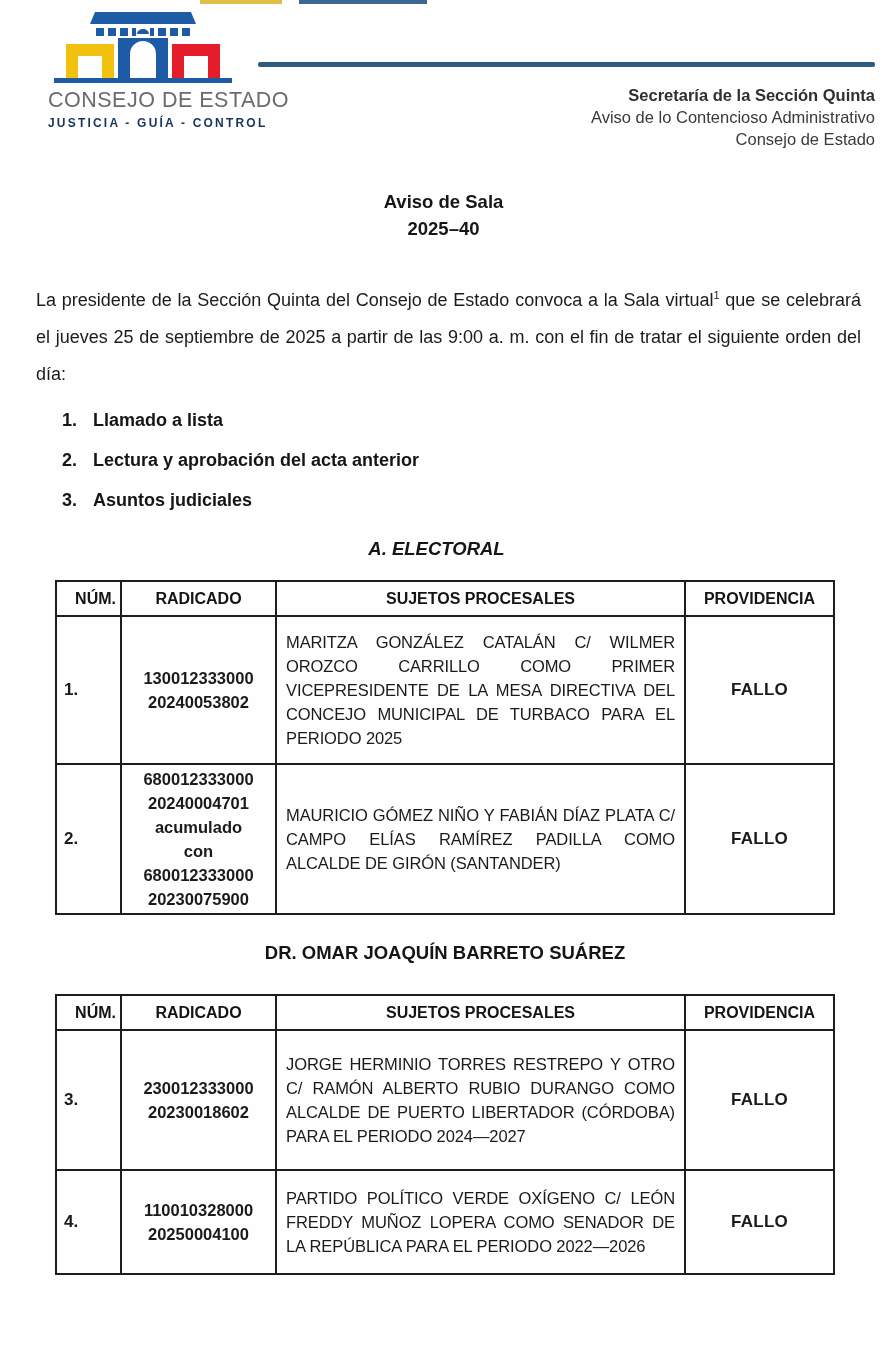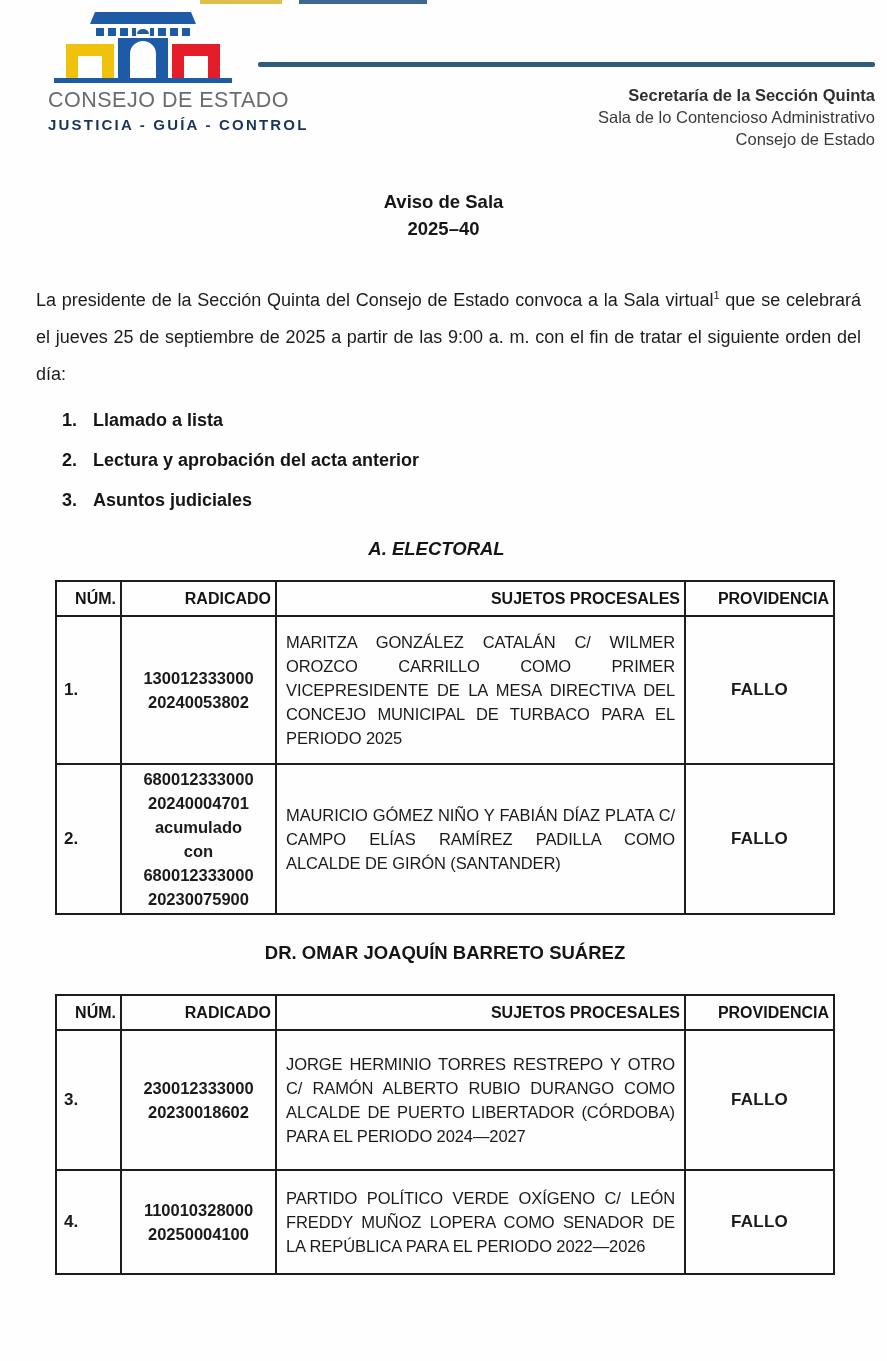--- a/index.html
+++ b/index.html
@@ -13,21 +13,21 @@
   .strip-yellow{left:200px;top:0;width:82px;height:4px;background:#ddbf49;}
   .strip-blue{left:299px;top:0;width:128px;height:4px;background:#3d6690;}
   
   .logo{left:48px;top:8px;width:190px;text-align:center;}
   .logo svg{display:block;margin:0 auto;}
   .logo-title{
     font-size:21.5px;letter-spacing:.5px;color:#696b6e;font-weight:400;
     margin-top:2px;white-space:nowrap;
   }
   .logo-tagline{
-    font-size:15px;font-weight:bold;color:#17355c;letter-spacing:2.2px;
+    font-size:12px;font-weight:bold;color:#17355c;letter-spacing:2.2px;
     margin-top:3px;white-space:nowrap;
   }
   
   .hrule{left:258px;top:62px;width:617px;height:5px;background:#2d5c80;border-radius:2px;}
   .org-block{right:12px;top:84px;text-align:right;font-size:16.5px;line-height:22px;color:#3a3a3a;}
   .org-line-bold{font-weight:bold;color:#2f2f2f;}
   
   .doc-title{left:0;right:0;top:188px;text-align:center;font-weight:bold;font-size:18.5px;line-height:27px;color:#161616;}
   
   .intro{left:36px;right:26px;top:264px;font-size:18px;line-height:37px;text-align:justify;color:#1b1b1b;}
@@ -36,21 +36,21 @@
   .agenda{left:62px;top:400px;font-weight:bold;font-size:18px;color:#151515;}
   .agenda-item{display:flex;line-height:40px;}
   .agenda-num{width:31px;flex:0 0 31px;}
   
   .heading-electoral{left:0;right:14px;top:538px;text-align:center;font-weight:bold;font-size:18.5px;color:#151515;font-style:italic;}
   .tables-root{left:55px;top:580px;width:780px;}
   .judge-heading{text-align:center;font-weight:bold;font-size:18.5px;line-height:22px;color:#151515;margin-bottom:30px;}
   .case-table{border-collapse:collapse;table-layout:fixed;width:778px;margin-bottom:27px;}
   .case-table th,.case-table td{border:2px solid #1d1d1d;overflow:hidden;}
   .case-table th{
-    height:33px;font-size:16px;font-weight:bold;text-align:right;
+    height:33px;font-size:16px;font-weight:bold;text-align:center;
     padding:0 4px;color:#141414;
   }
   .case-table th.col-0{text-align:right;padding-left:6px;}
   td.cell-num{font-weight:bold;font-size:17px;text-align:left;padding-left:7px;vertical-align:middle;}
   td.cell-radicado{
     font-weight:bold;font-size:16.5px;text-align:center;vertical-align:middle;
     line-height:24px;white-space:pre-line;padding:0 18px;
   }
   td.cell-sujetos{
     font-size:16.5px;text-align:justify;vertical-align:middle;
@@ -89,21 +89,21 @@
 
     <rect x="0" y="70" width="178" height="5" fill="#1d5ba6"></rect>
   </svg>
   <div class="logo-title">CONSEJO DE ESTADO</div>
   <div class="logo-tagline">JUSTICIA - GUÍA - CONTROL</div>
 </div>
 
 <div class="abs hrule"></div>
 <div class="abs org-block">
   <div class="org-line-bold">Secretaría de la Sección Quinta</div>
-  <div>Sala de lo Contencioso Administrativo</div>
+  <div>Aviso de lo Contencioso Administrativo</div>
   <div>Consejo de Estado</div>
 </div>
 
 <div class="abs doc-title">
   <div>Aviso de Sala</div>
   <div>2025–40</div>
 </div>
 
 <p class="abs intro"><span>La presidente de la Sección Quinta del Consejo de Estado convoca a la Sala virtual</span><sup>1</sup><span> que se celebrará el jueves 25 de septiembre de 2025 a partir de las 9:00 a. m. con el fin de tratar el siguiente orden del día:</span></p>
 

